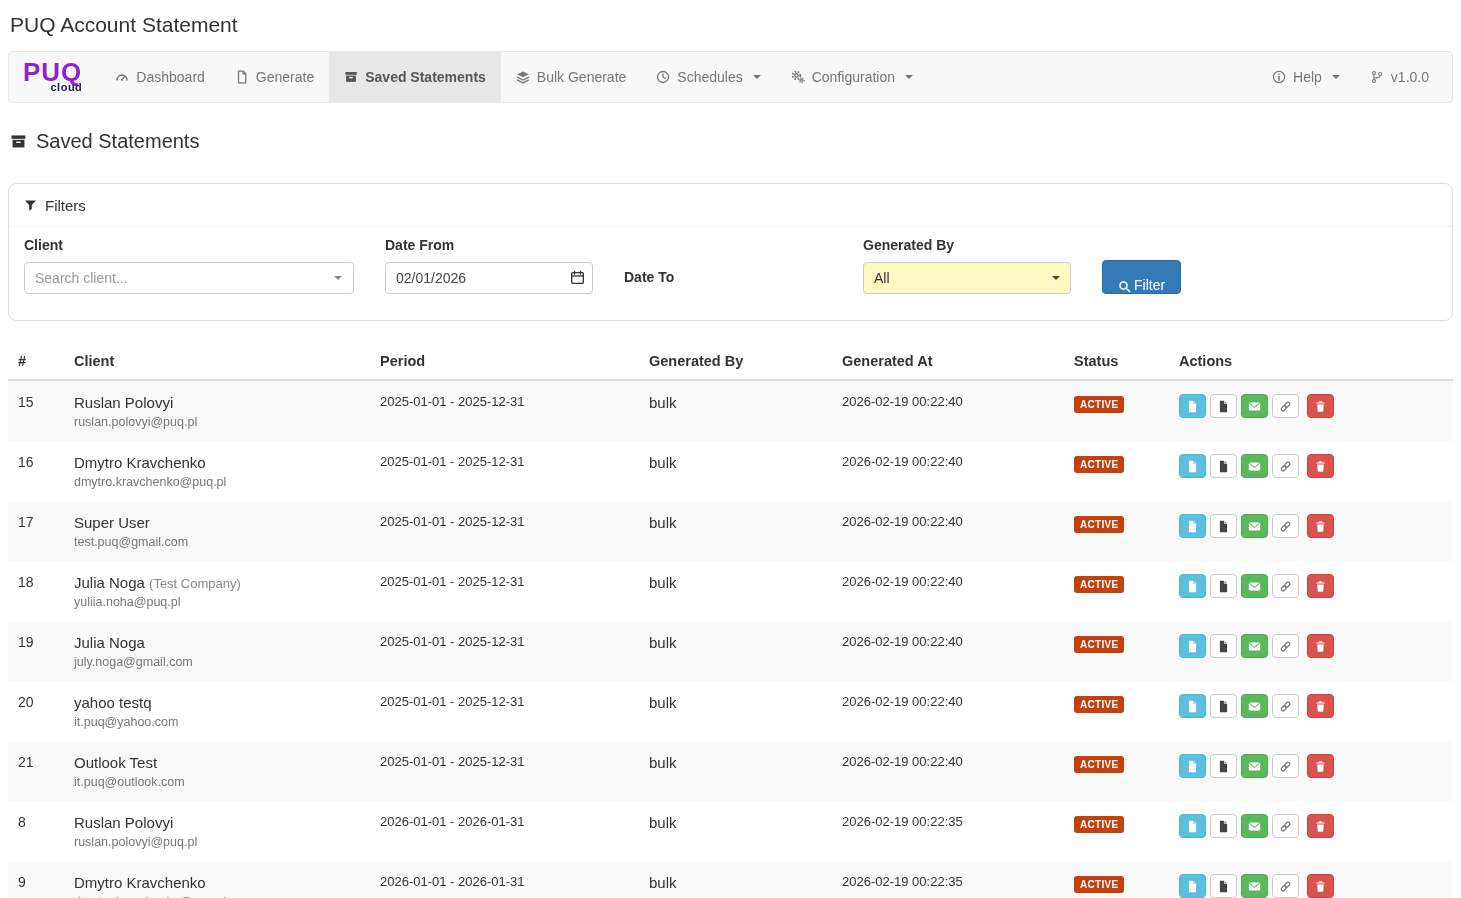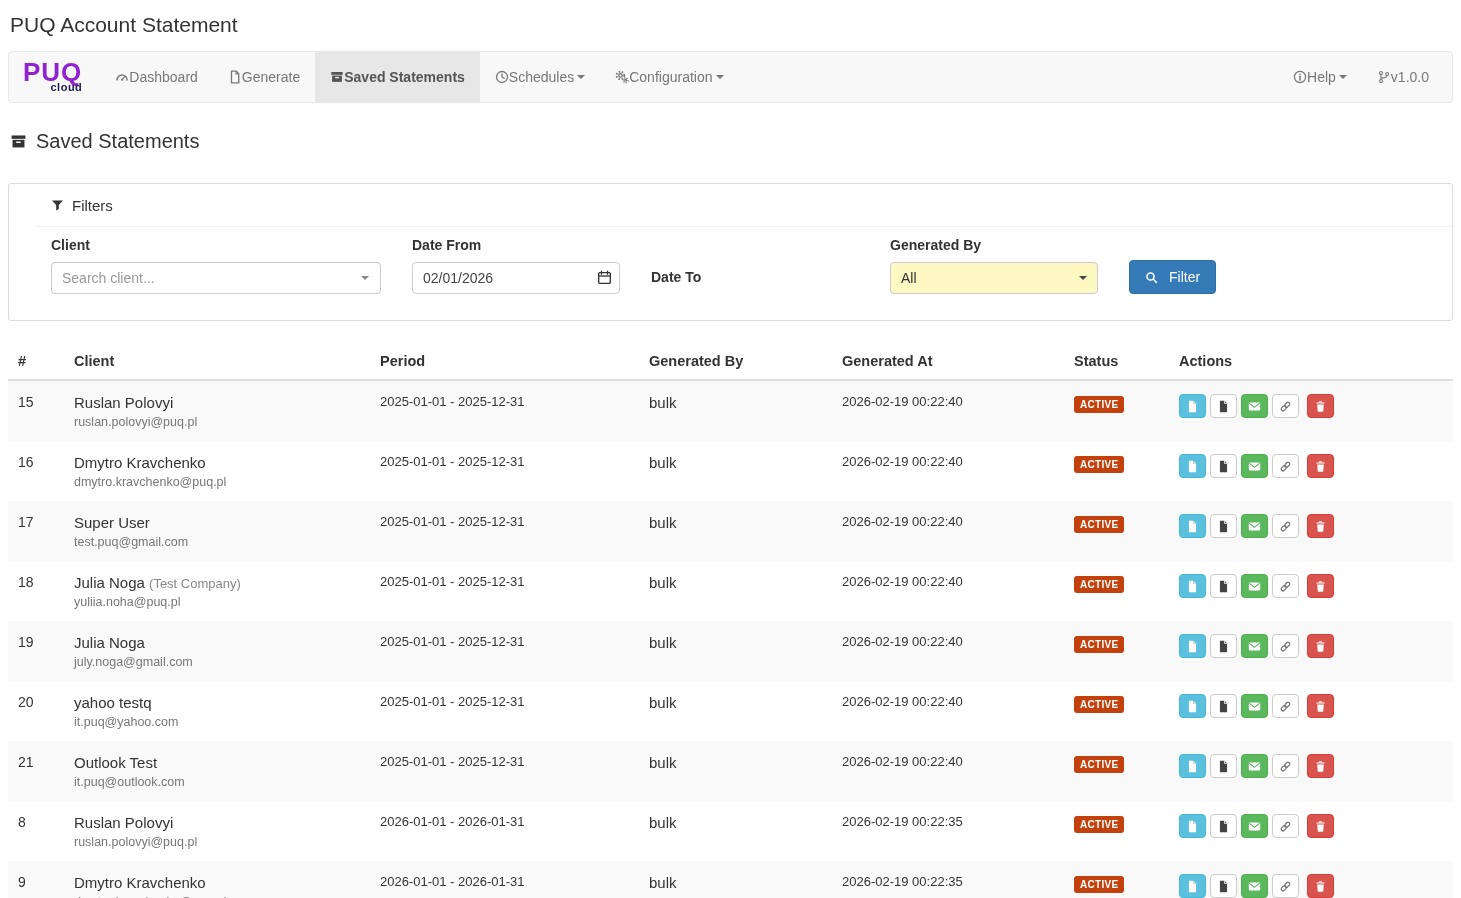--- a/index.html
+++ b/index.html
@@ -10,52 +10,52 @@
   
   .page-title { font-size:21px; font-weight:400; color:#333; margin:13px 0 14px 2px; }
 
   
   .navbar { display:flex; align-items:stretch; height:52px; background:#f8f8f8;
             border:1px solid #e7e7e7; border-radius:4px; }
   .brand { display:flex; flex-direction:column; justify-content:center; padding:0 18px 0 14px; cursor:pointer; }
   .brand-puq { font-size:26px; font-weight:800; color:#9222cf; line-height:0.85; letter-spacing:1px; }
   .brand-cloud { font-size:11px; font-weight:700; color:#1b1b4d; align-self:flex-end; margin-top:-3px; letter-spacing:0.5px; }
   .nav-items { display:flex; }
-  .nav-item { display:flex; align-items:center; padding:0 15px; color:#777; font-size:14px; cursor:pointer; white-space:nowrap; }
+  .nav-item { display:flex; align-items:center; gap:7px; padding:0 15px; color:#777; font-size:14px; cursor:pointer; white-space:nowrap; }
   .nav-item.active { background:#e7e7e7; color:#555; font-weight:600; }
   .nav-right { margin-left:auto; display:flex; padding-right:8px; }
   .caret { width:0; height:0; display:inline-block; border-left:4px solid transparent;
            border-right:4px solid transparent; border-top:4px solid currentColor; margin-left:3px; }
 
   .icon { display:inline-flex; line-height:0; }
   .icon svg { width:1em; height:1em; display:block; }
   .nav-item .icon { font-size:14px; }
 
   
   .section-title { display:flex; align-items:center; gap:9px; font-size:20px; font-weight:500; color:#333; margin:27px 0 0 2px; }
   .section-title .icon { font-size:17px; color:#333; }
 
   
-  .panel { margin-top:30px; border:1px solid #ddd; border-radius:3px; background:#fff;padding-left:27px; }
+  .panel { margin-top:30px; border:1px solid #ddd; border-radius:8px; background:#fff; }
   .panel-heading { display:flex; align-items:center; gap:8px; padding:13px 15px 12px; font-size:15px; color:#333; border-bottom:1px solid #f2f2f2; }
   .panel-heading .icon { font-size:13px; color:#333; }
   .panel-body { display:flex; align-items:flex-end; gap:31px; padding:10px 15px 26px; }
   .field { display:flex; flex-direction:column; }
   .field-label { font-size:14px; font-weight:700; color:#333; margin-bottom:9px; }
   .f-client { width:330px; } .f-date { width:208px; } .f-genby { width:208px; }
   .input-wrap { position:relative;text-decoration:underline; }
   .text-input { width:100%; height:32px; border:1px solid #ccc; border-radius:4px; padding:0 28px 0 10px;
                 font-family:inherit; font-size:14px; color:#444; background:#fff; }
   .text-input::placeholder { color:#999; }
   .wrap-caret { position:absolute; right:12px; top:14px; color:#888; }
   .cal-icon { position:absolute; right:8px; top:8px; font-size:15px; color:#333; }
   .select-box { height:32px; border:1px solid #ccc; border-radius:4px; background:#fef9c3; display:flex;
                 align-items:center; justify-content:space-between; padding:0 10px; font-size:14px; color:#333; cursor:pointer; }
   .select-box .caret { color:#444; }
-  .btn-filter { display:inline-flex; align-items:center; gap:11px; height:34px; padding:0 15px;
+  .btn-filter { display:inline-flex; align-items:flex-end; gap:3px; height:34px; padding:0 15px;
                 background:#337ab7; border:1px solid #2e6da4; border-radius:4px; color:#fff;
                 font-family:inherit; font-size:14px; cursor:pointer; }
   .btn-filter .icon { font-size:13px; }
 
   
   table { width:100%; border-collapse:collapse; margin-top:22px; }
   thead th { text-align:left; font-size:14.5px; font-weight:700; color:#333; padding:10px 8px; border-bottom:2px solid #ddd; }
   thead th:nth-child(1){ width:58px; padding-left:10px; }
   thead th:nth-child(2){ width:306px; }
   thead th:nth-child(3){ width:269px; }
@@ -119,20 +119,30 @@
               <path d="M1.5 2.3h13v3.2h-13z" fill="currentColor"></path>
               <path d="M2.4 6.4h11.2v7.2H2.4z" fill="currentColor"></path>
               <rect x="5.8" y="7.9" width="4.4" height="1.5" rx="0.5" fill="#fff"></rect>
             </svg>
           </span>
           <span>Saved Statements</span>
         </div>
         <div class="nav-item">
           <span class="icon">
             <svg viewBox="0 0 16 16">
+              <path d="M8 1.6L14.6 4.9 8 8.2 1.4 4.9z" fill="currentColor"></path>
+              <path d="M1.4 8.2L8 11.5l6.6-3.3" fill="none" stroke="currentColor" stroke-width="1.6"></path>
+              <path d="M1.4 11.4L8 14.7l6.6-3.3" fill="none" stroke="currentColor" stroke-width="1.6"></path>
+            </svg>
+          </span>
+          <span>Bulk Generate</span>
+        </div>
+        <div class="nav-item">
+          <span class="icon">
+            <svg viewBox="0 0 16 16">
               <circle cx="8" cy="8" r="6.3" fill="none" stroke="currentColor" stroke-width="1.5"></circle>
               <path d="M8 4.4V8l2.6 1.6" fill="none" stroke="currentColor" stroke-width="1.5" stroke-linecap="round"></path>
             </svg>
           </span>
           <span>Schedules</span>
           <span class="caret"></span>
         </div>
         <div class="nav-item">
           <span class="icon">
             <svg viewBox="0 0 16 16">

